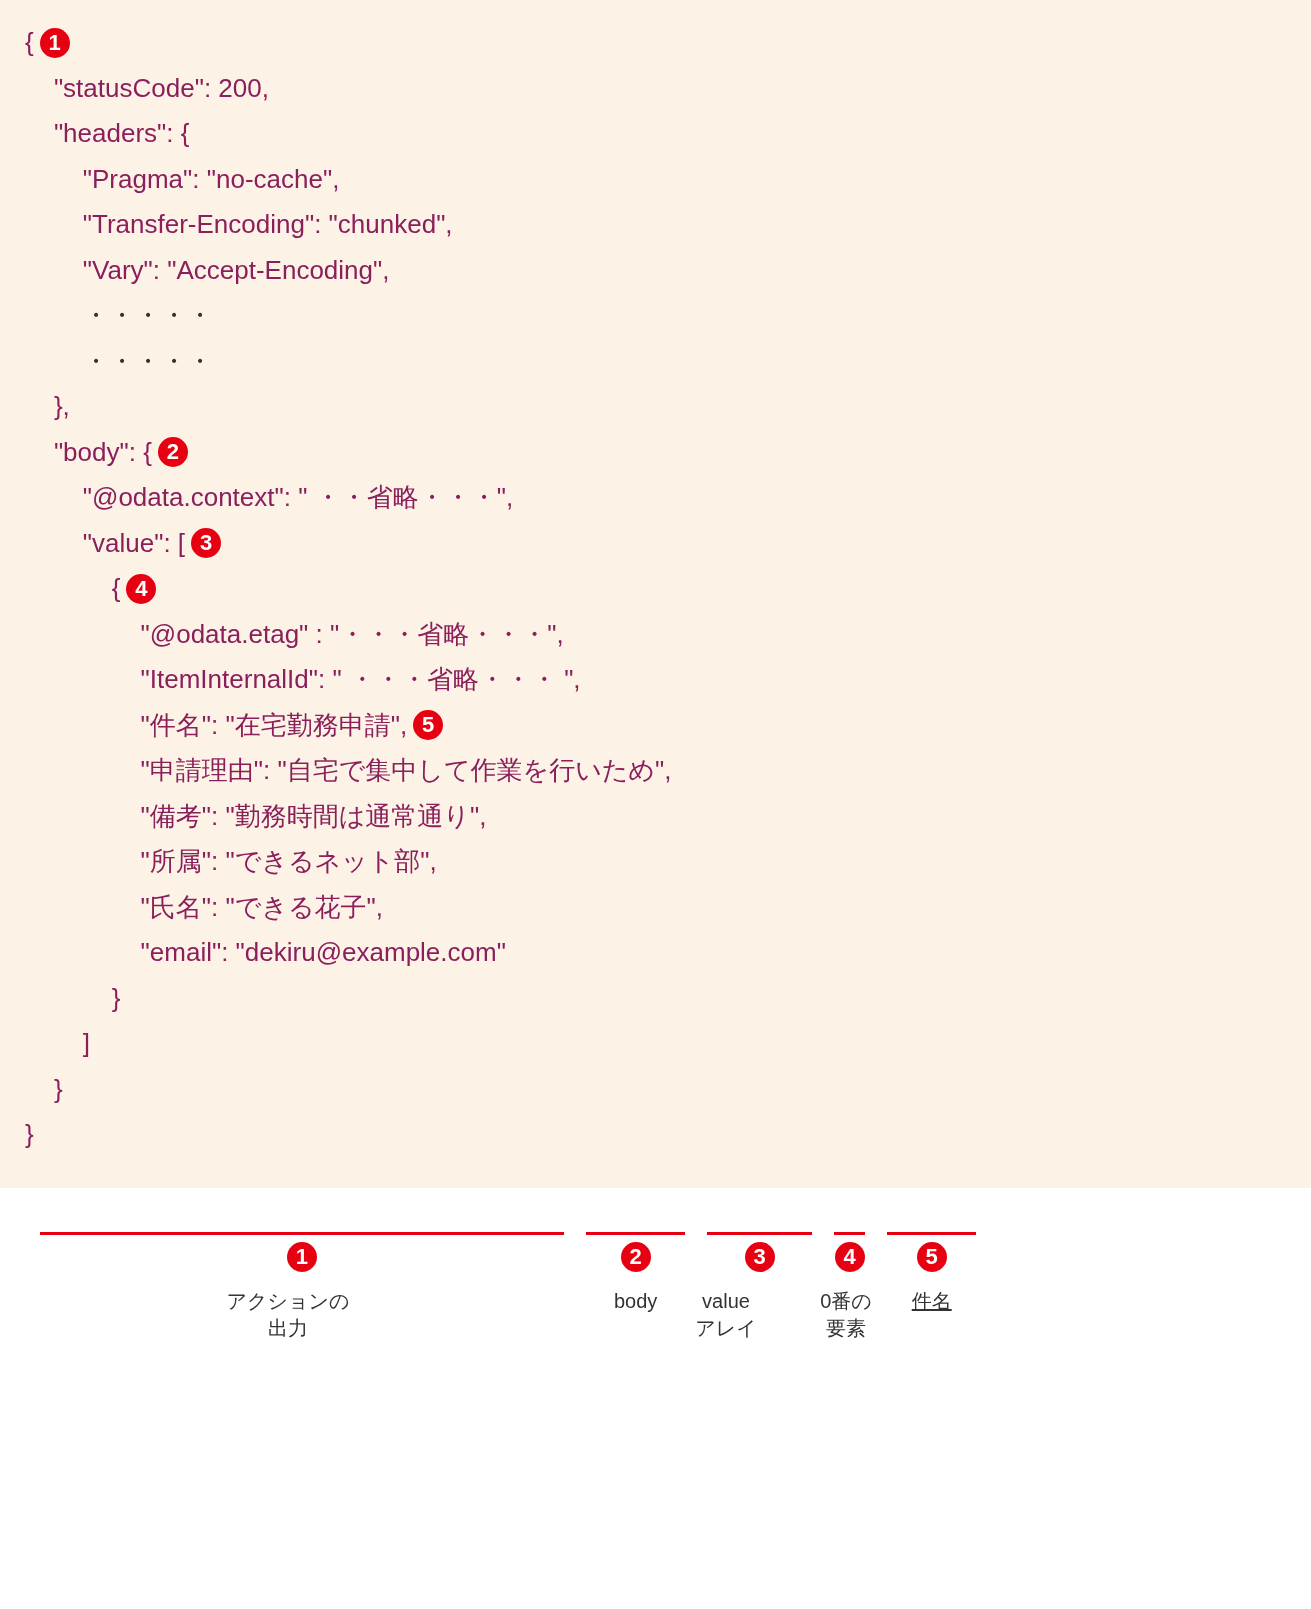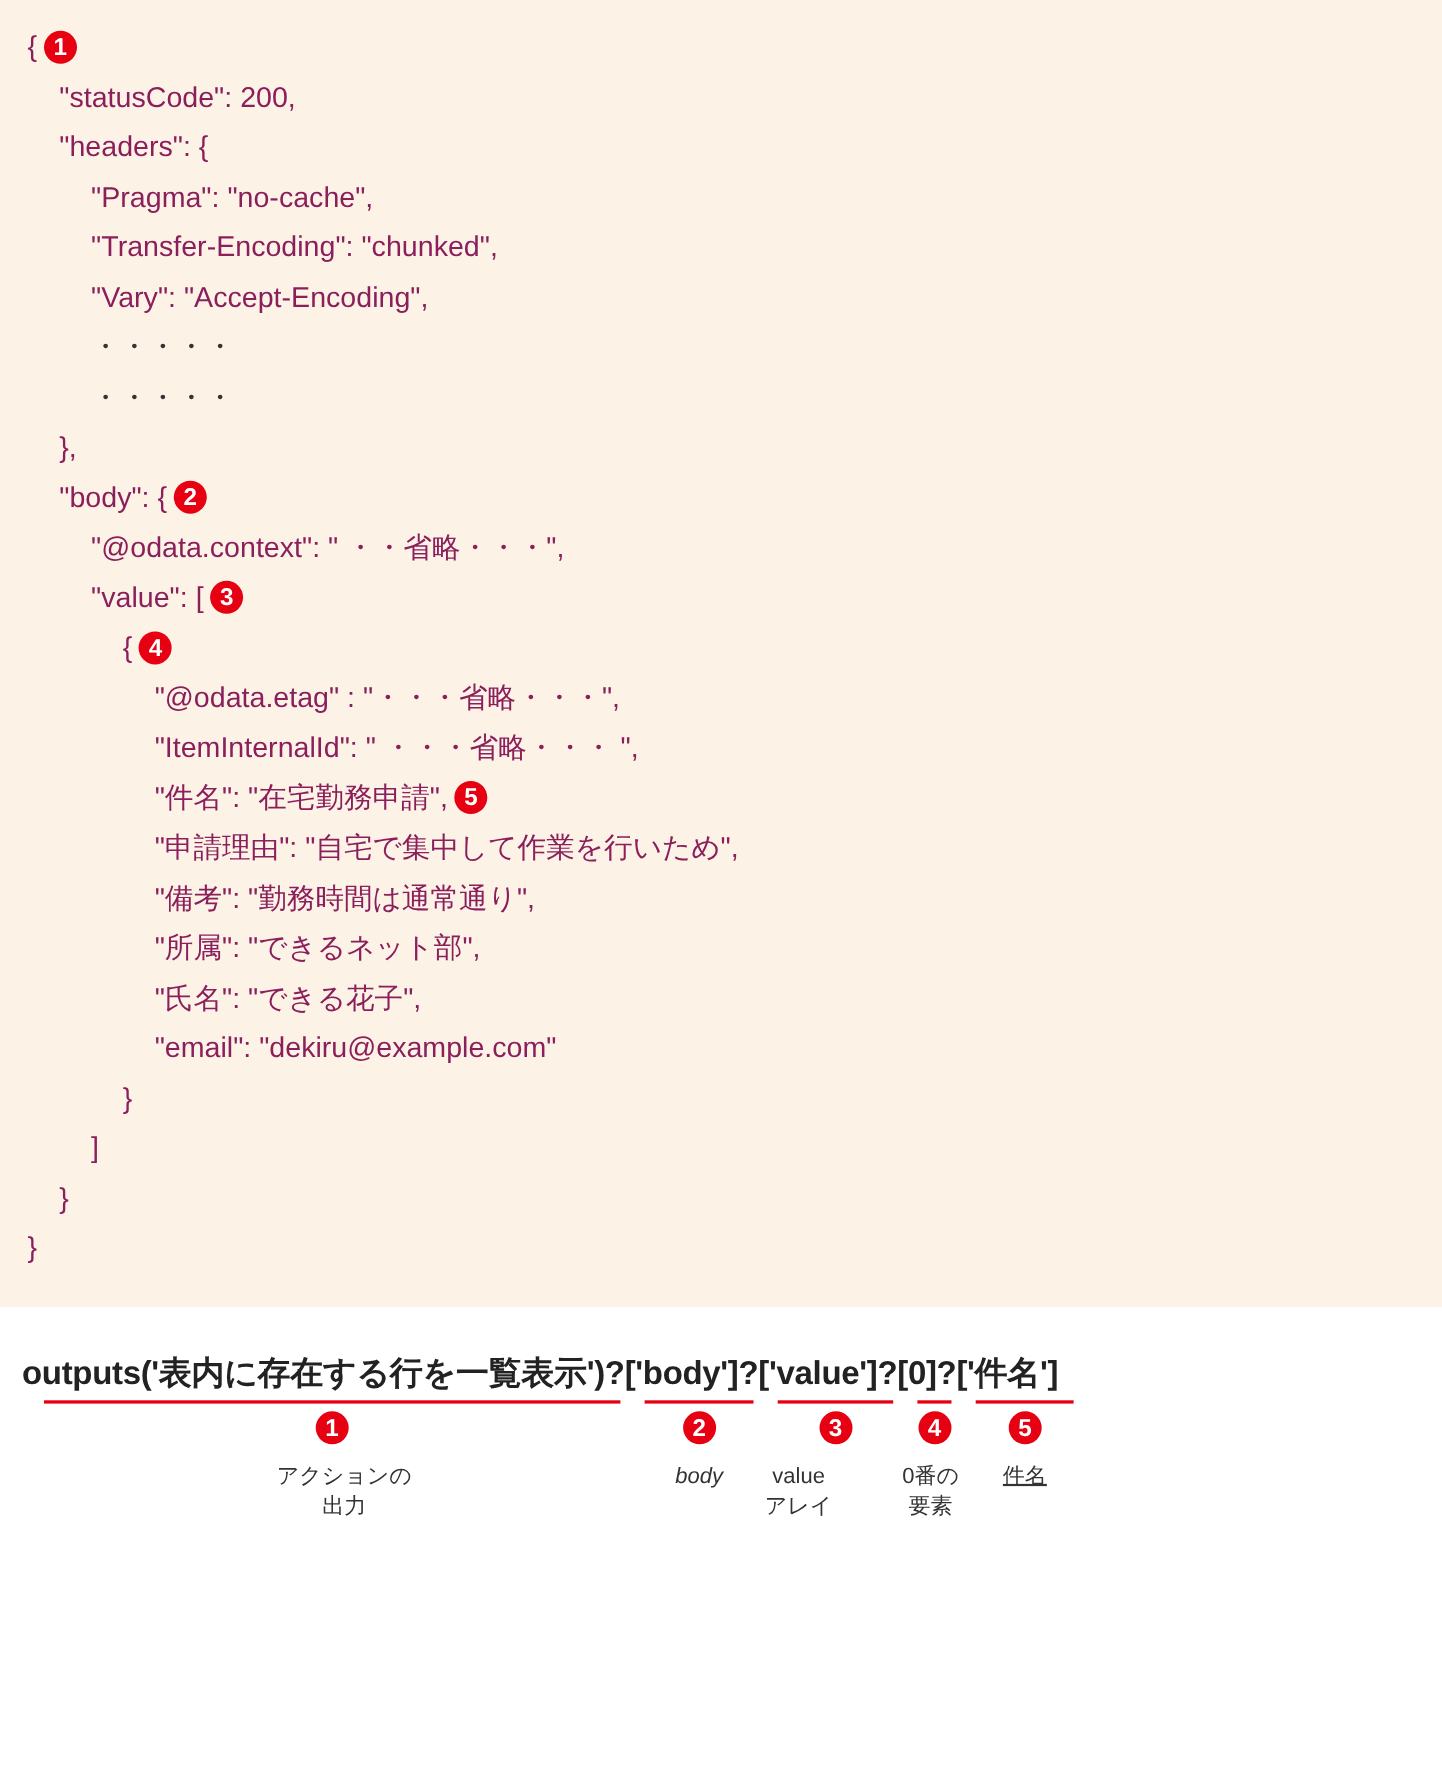--- a/index.html
+++ b/index.html
@@ -109,37 +109,34 @@
   <div class="code-line"><span>                "所属": "できるネット部",</span></div>
   <div class="code-line"><span>                "氏名": "できる花子",</span></div>
   <div class="code-line"><span>                "email": "dekiru@example.com"</span></div>
   <div class="code-line"><span>            }</span></div>
   <div class="code-line"><span>        ]</span></div>
   <div class="code-line"><span>    }</span></div>
   <div class="code-line"><span>}</span></div>
 </div>
 
 <div class="expression-section">
-  <div class="expression">
-    <span id="ep1">outputs('表内に存在する行を一覧表示')</span><span id="ep2">?['body']</span><span id="ep3">?['value']</span><span id="ep4">?[0]</span><span id="ep5">?['件名']</span>
-  </div>
   <div class="underline-row" id="ulrow">
     <div class="ul" id="ul1" style="left: 20px; width: 523.828px;"></div>
     <div class="ul" id="ul2" style="left: 565.828px; width: 99.5469px;"></div>
     <div class="ul" id="ul3" style="left: 687.375px; width: 104.297px;"></div>
     <div class="ul" id="ul4" style="left: 813.672px; width: 31.7969px;"></div>
     <div class="ul" id="ul5" style="left: 867.469px; width: 88.4844px;"></div>
   </div>
   <div class="badge-row" id="brow">
     <span class="badge" id="eb1" style="left: 266.914px;">1</span>
     <span class="badge" id="eb2" style="left: 600.602px;">2</span>
     <span class="badge" id="eb3" style="left: 724.523px;">3</span>
     <span class="badge" id="eb4" style="left: 814.57px;">4</span>
     <span class="badge" id="eb5" style="left: 896.711px;">5</span>
   </div>
   <div class="label-row" id="lrow">
-    <div class="lbl" id="lb1" style="left: 293px;"><span>アクションの</span><br><span>出力</span></div>
-    <div class="lbl" id="lb2" style="left: 615.602px; font-style: italic;"><span>body</span></div>
+    <div class="lbl" id="lb1" style="left: 268px;"><span>アクションの</span><br><span>出力</span></div>
+    <div class="lbl" id="lb2" style="left: 615.602px;"><span>body</span></div>
     <div class="lbl" id="lb3" style="left: 706px;"><span>value</span><br><span>アレイ</span></div>
     <div class="lbl" id="lb4" style="left: 826px;"><span>0番の</span><br><span>要素</span></div>
     <div class="lbl" id="lb5" style="left: 911.711px; text-decoration: underline;"><span>件名</span></div>
   </div>
 </div>
 
 </body></html>

